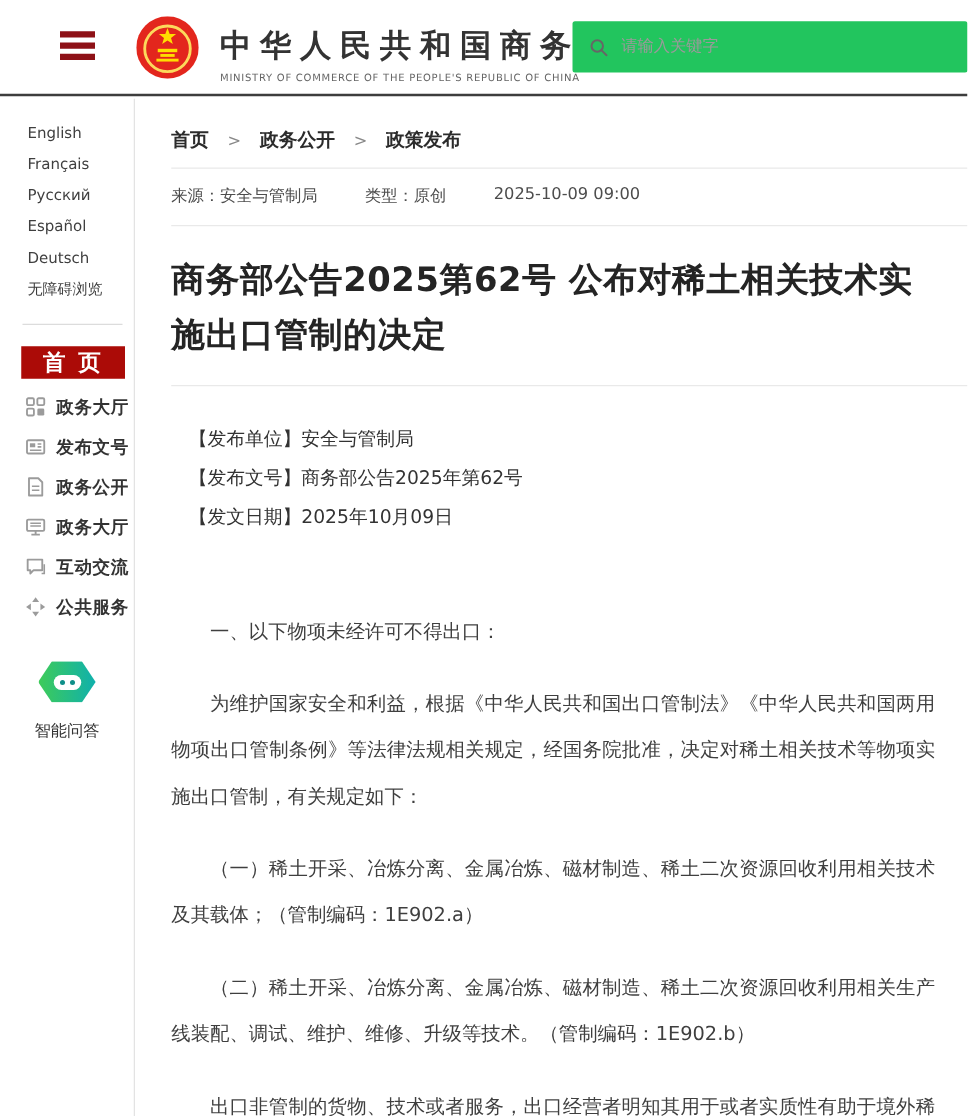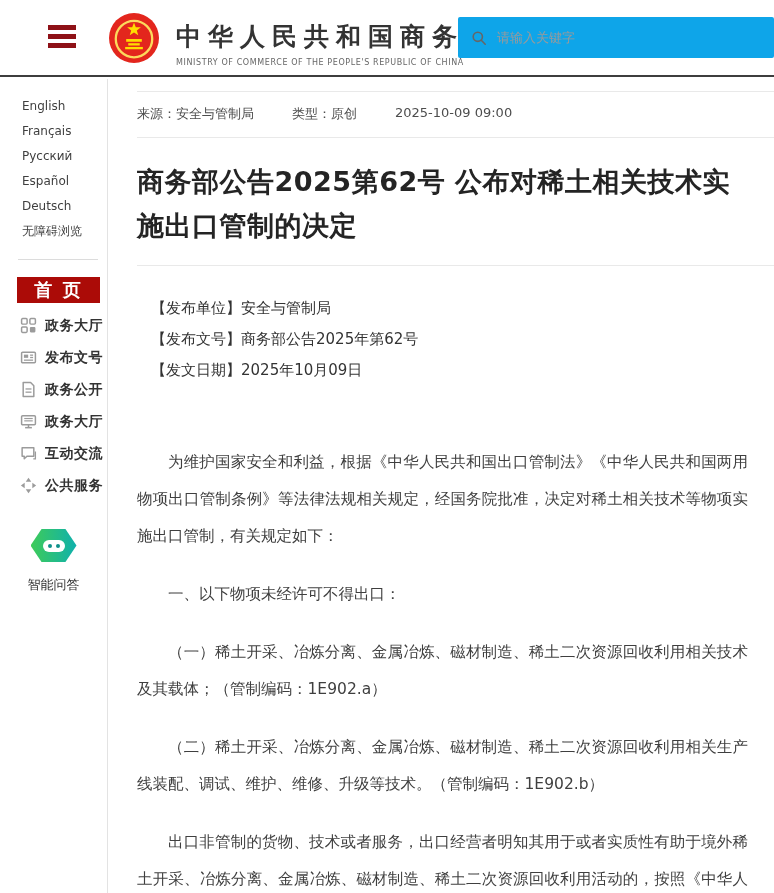--- a/index.html
+++ b/index.html
@@ -10,21 +10,21 @@
   }
   
   .header { position:absolute; top:0; left:0; right:0; height:77px; background:#fff; border-bottom:2px solid #3d3d3d; z-index:5; }
   .hamburger { position:absolute; left:48px; top:25px; width:28px; cursor:pointer; }
   .hamburger .bar { height:4.5px; background:#8e1117; margin-bottom:4.5px; }
   .hamburger .bar:last-child { margin-bottom:0; }
   .emblem { position:absolute; left:109px; top:13px; width:50px; height:50px; }
   .titlebox { position:absolute; left:176px; top:20px; }
   .site-title { font-size:25px; font-weight:600; letter-spacing:7px; color:#333; white-space:nowrap; }
   .site-subtitle { font-size:8px; color:#666; letter-spacing:0.6px; margin-top:5px; white-space:nowrap; }
-  .search { position:absolute; left:458px; top:17px; width:316px; height:41px; background:#0ea5e9; display:flex; align-items:center; padding-left:13px; border-radius:2px; }
+  .search { position:absolute; left:458px; top:17px; width:316px; height:41px; background:#22c55e; display:flex; align-items:center; padding-left:13px; border-radius:2px; }
   .search svg { flex:0 0 auto; }
   .search input { border:none; outline:none; background:transparent; font-size:13px; margin-left:10px; width:240px; color:#333; font-family:inherit; }
   .search input::placeholder { color:#9a9a9a; }
   
   .sidebar { position:absolute; top:79px; left:0; width:108px; bottom:0; border-right:1px solid #e3e3e3; background:#fff; }
   .langs { margin:15px 0 0 22px; font-size:12px; color:#3f3f3f; line-height:25px; }
   .langs .row span { cursor:pointer;margin-top:10px; }
   .lang-divider { margin:15px 0 0 18px; width:80px; border-top:1px solid #dcdcdc; }
   .home-btn { margin:17px 0 0 17px; width:83px; height:26px; background:#ab0b07; color:#fff; font-size:18px; font-weight:700; display:flex; align-items:center; justify-content:center; letter-spacing:2px; cursor:pointer; }
   .nav { margin:13px 0 0 20px; }
@@ -154,38 +154,41 @@
       <span class="qa-face">
           <i></i>
           <i></i>
         </span>
     </span>
     <div class="qa-label">智能问答</div>
   </div>
 </div>
 
 <div class="main">
+  <div class="breadcrumb">
+    <span class="crumb">首页</span><span class="sep">&gt;</span><span class="crumb">政务公开</span><span class="sep">&gt;</span><span class="crumb">政策发布</span>
+  </div>
   <div class="hr hr1"></div>
 
   <div class="meta">
     <span class="seg">来源：安全与管制局</span>
     <span class="seg">类型：原创</span>
     <span class="seg">2025-10-09 09:00</span>
   </div>
   <div class="hr hr2"></div>
 
   <h1 class="article-title">商务部公告2025第62号 公布对稀土相关技术实施出口管制的决定</h1>
   <div class="hr hr3"></div>
 
   <div class="info">
     <div>【发布单位】安全与管制局</div>
     <div>【发布文号】商务部公告2025年第62号</div>
     <div>【发文日期】2025年10月09日</div>
   </div>
 
   <div class="content">
+    <p>一、以下物项未经许可不得出口：</p>
     <p>为维护国家安全和利益，根据《中华人民共和国出口管制法》《中华人民共和国两用物项出口管制条例》等法律法规相关规定，经国务院批准，决定对稀土相关技术等物项实施出口管制，有关规定如下：</p>
-    <p>一、以下物项未经许可不得出口：</p>
     <p>（一）稀土开采、冶炼分离、金属冶炼、磁材制造、稀土二次资源回收利用相关技术及其载体；（管制编码：1E902.a）</p>
     <p>（二）稀土开采、冶炼分离、金属冶炼、磁材制造、稀土二次资源回收利用相关生产线装配、调试、维护、维修、升级等技术。（管制编码：1E902.b）</p>
     <p>出口非管制的货物、技术或者服务，出口经营者明知其用于或者实质性有助于境外稀土开采、冶炼分离、金属冶炼、磁材制造、稀土二次资源回收利用活动的，按照《中华人民共和国出口管制法》第十二条和《中华人民共和国两用物项出口管制条例》第十四条规定，应当在出口前向商务部申请两用物项出口许可。未经许可，不得提供。</p>
   </div>
 </div>
 
 </body></html>

